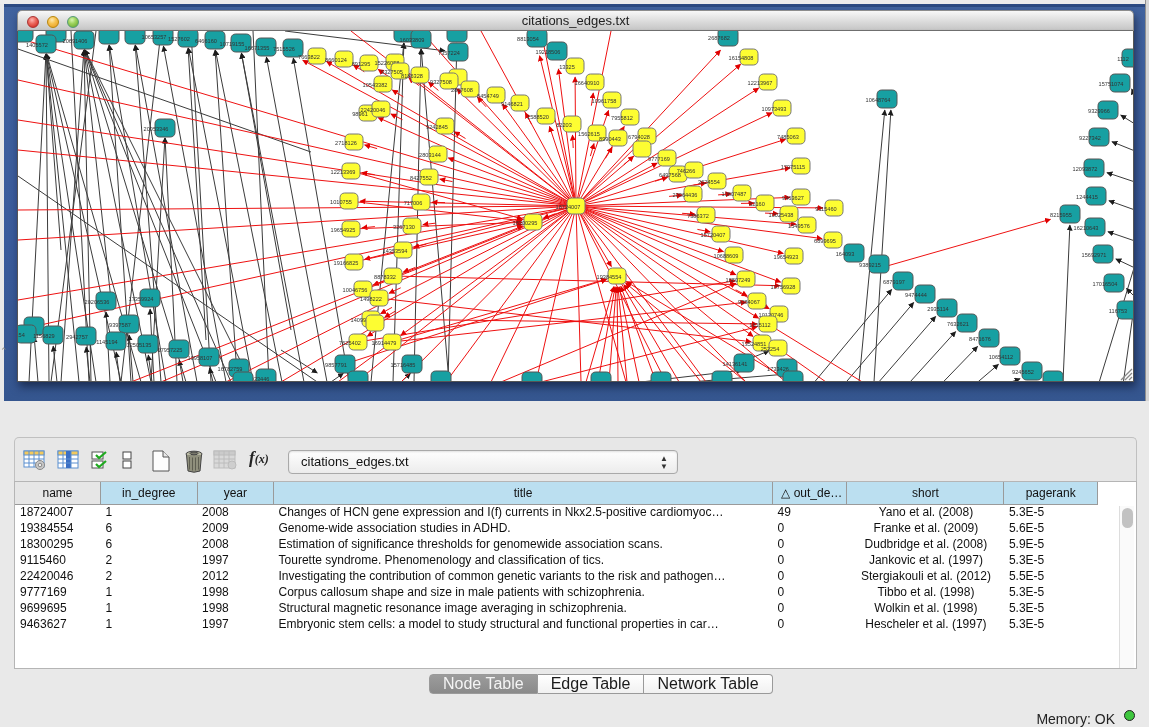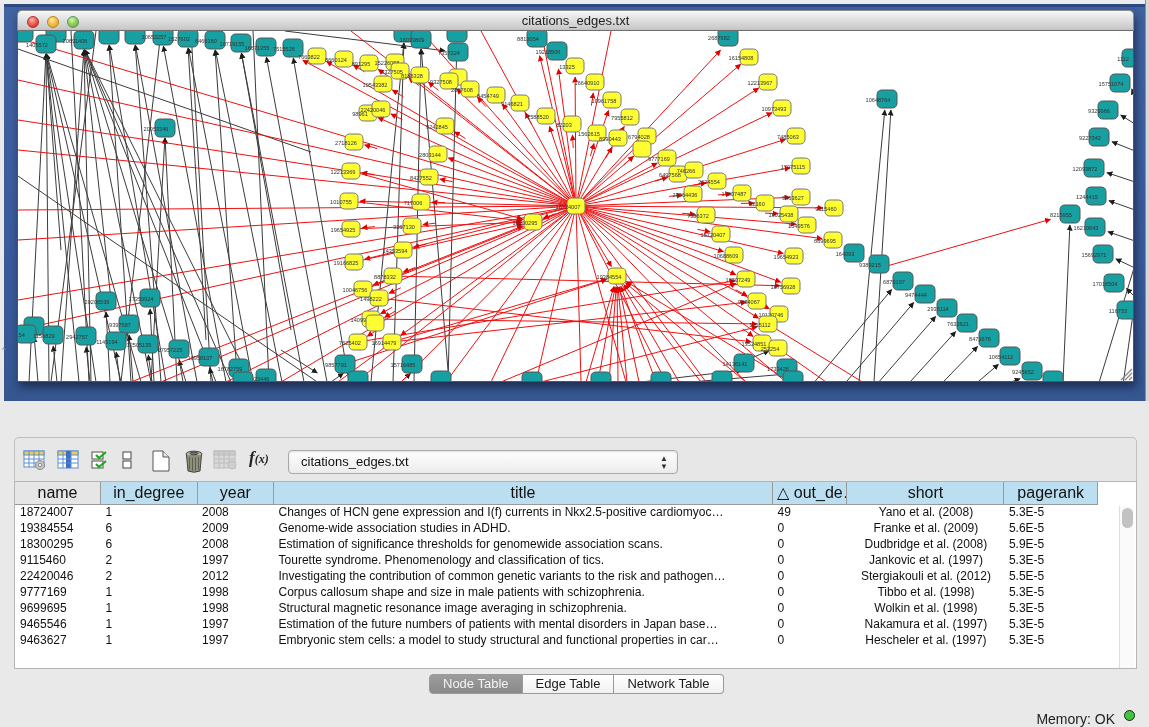--- a/index.html
+++ b/index.html
@@ -32,30 +32,30 @@
   background:#e7e7e7; border:1px solid #c0c0c0; border-bottom:none; border-radius:5px 5px 0 0; }
 .tbi { position:absolute; top:12px; }
 #combo { position:absolute; left:273px; top:12px; width:390px; height:24px; background:linear-gradient(#fefefe,#ececec);
   border:1px solid #a9a9a9; border-radius:4px; font-size:13px; color:#111; line-height:22px; padding-left:12px;
   box-shadow:inset 0 1px 2px rgba(0,0,0,.12); }
 #combo .arr { position:absolute; right:9px; top:4px; font-size:8px; color:#333; line-height:7.5px; }
 #tblwrap { position:absolute; left:14px; top:80px; width:1123px; height:188px; background:#fff;
   border:1px solid #b5b5b5; }
 table { border-collapse:collapse; table-layout:fixed; width:1083px; font-size:12px; }
 th { background:#bbdff0; border-right:1px solid #9a9a9a; border-bottom:1px solid #9a9a9a;
-  font-weight:normal; font-size:16px; color:#111; height:22px; text-align:center; }
+  font-weight:normal; font-size:12px; color:#111; height:22px; text-align:center; }
 th.c0 { background:#e6e6e6; }
 th.c4 { white-space:nowrap; overflow:hidden; padding:0 0 0 4px; text-align:center; }
 td { height:16px; color:#101010; white-space:nowrap; overflow:hidden; padding:0 4px 0 5px; }
 td.c1,td.c4 { } td.c5 { text-align:center; }
 .c0 { width:85px; } .c1 { width:96px; } .c2 { width:76px; } .c3 { width:496px; }
 .c4 { width:74px; } .c5 { width:156px; } .c6 { width:93px; }
 #vscroll { position:absolute; right:2px; top:24px; width:15px; height:162px; background:#fafafa; border-left:1px solid #ddd; }
 #vthumb { position:absolute; left:2px; top:2px; width:11px; height:20px; background:#c2c2c2; border-radius:6px; }
-#tabs { position:absolute; left:429px; top:273px; height:20px; display:flex; font-size:13px; }
+#tabs { position:absolute; left:429px; top:273px; height:20px; display:flex; font-size:16px; }
 #tabs div { border:1px solid #9a9a9a; border-left:none; background:linear-gradient(#fff,#f1f1f1); color:#1a1a1a;
   line-height:18px; padding:0 13px; }
 #tabs div:first-child { border-left:1px solid #9a9a9a; border-radius:4px 0 0 4px;
   background:linear-gradient(#9c9c9c,#8a8a8a); color:#f4f4f4; }
 #tabs div:last-child { border-radius:0 4px 4px 0; }
 #status { position:absolute; right:34px; top:310px; font-size:14px; color:#222;margin-left:8px; }
 #dot { position:absolute; right:14px; top:309px; width:11px; height:11px; border-radius:50%;
   background:#3ec73e; border:1.5px solid #222; }
 #lstrip { position:absolute; left:0; top:0; width:4px; height:401px; background:#e9e9e9; }
 #topstrip { position:absolute; left:0; top:0; width:1149px; height:4px; background:#ececec; }
@@ -691,29 +691,20 @@
 <tr>
             <td class="c0">9699695</td>
             <td class="c1">1</td>
             <td class="c2">1998</td>
             <td class="c3">Structural magnetic resonance image averaging in schizophrenia.</td>
             <td class="c4">0</td>
             <td class="c5">Wolkin et al. (1998)</td>
             <td class="c6">5.3E-5</td>
           </tr>
 <tr>
-            <td class="c0">9465546</td>
-            <td class="c1">1</td>
-            <td class="c2">1997</td>
-            <td class="c3">Estimation of the future numbers of patients with mental disorders in Japan base…</td>
-            <td class="c4">0</td>
-            <td class="c5">Nakamura et al. (1997)</td>
-            <td class="c6">5.3E-5</td>
-          </tr>
-<tr>
             <td class="c0">9463627</td>
             <td class="c1">1</td>
             <td class="c2">1997</td>
             <td class="c3">Embryonic stem cells: a model to study structural and functional properties in car…</td>
             <td class="c4">0</td>
             <td class="c5">Hescheler et al. (1997)</td>
             <td class="c6">5.3E-5</td>
           </tr>
     </tbody>
       </table>

